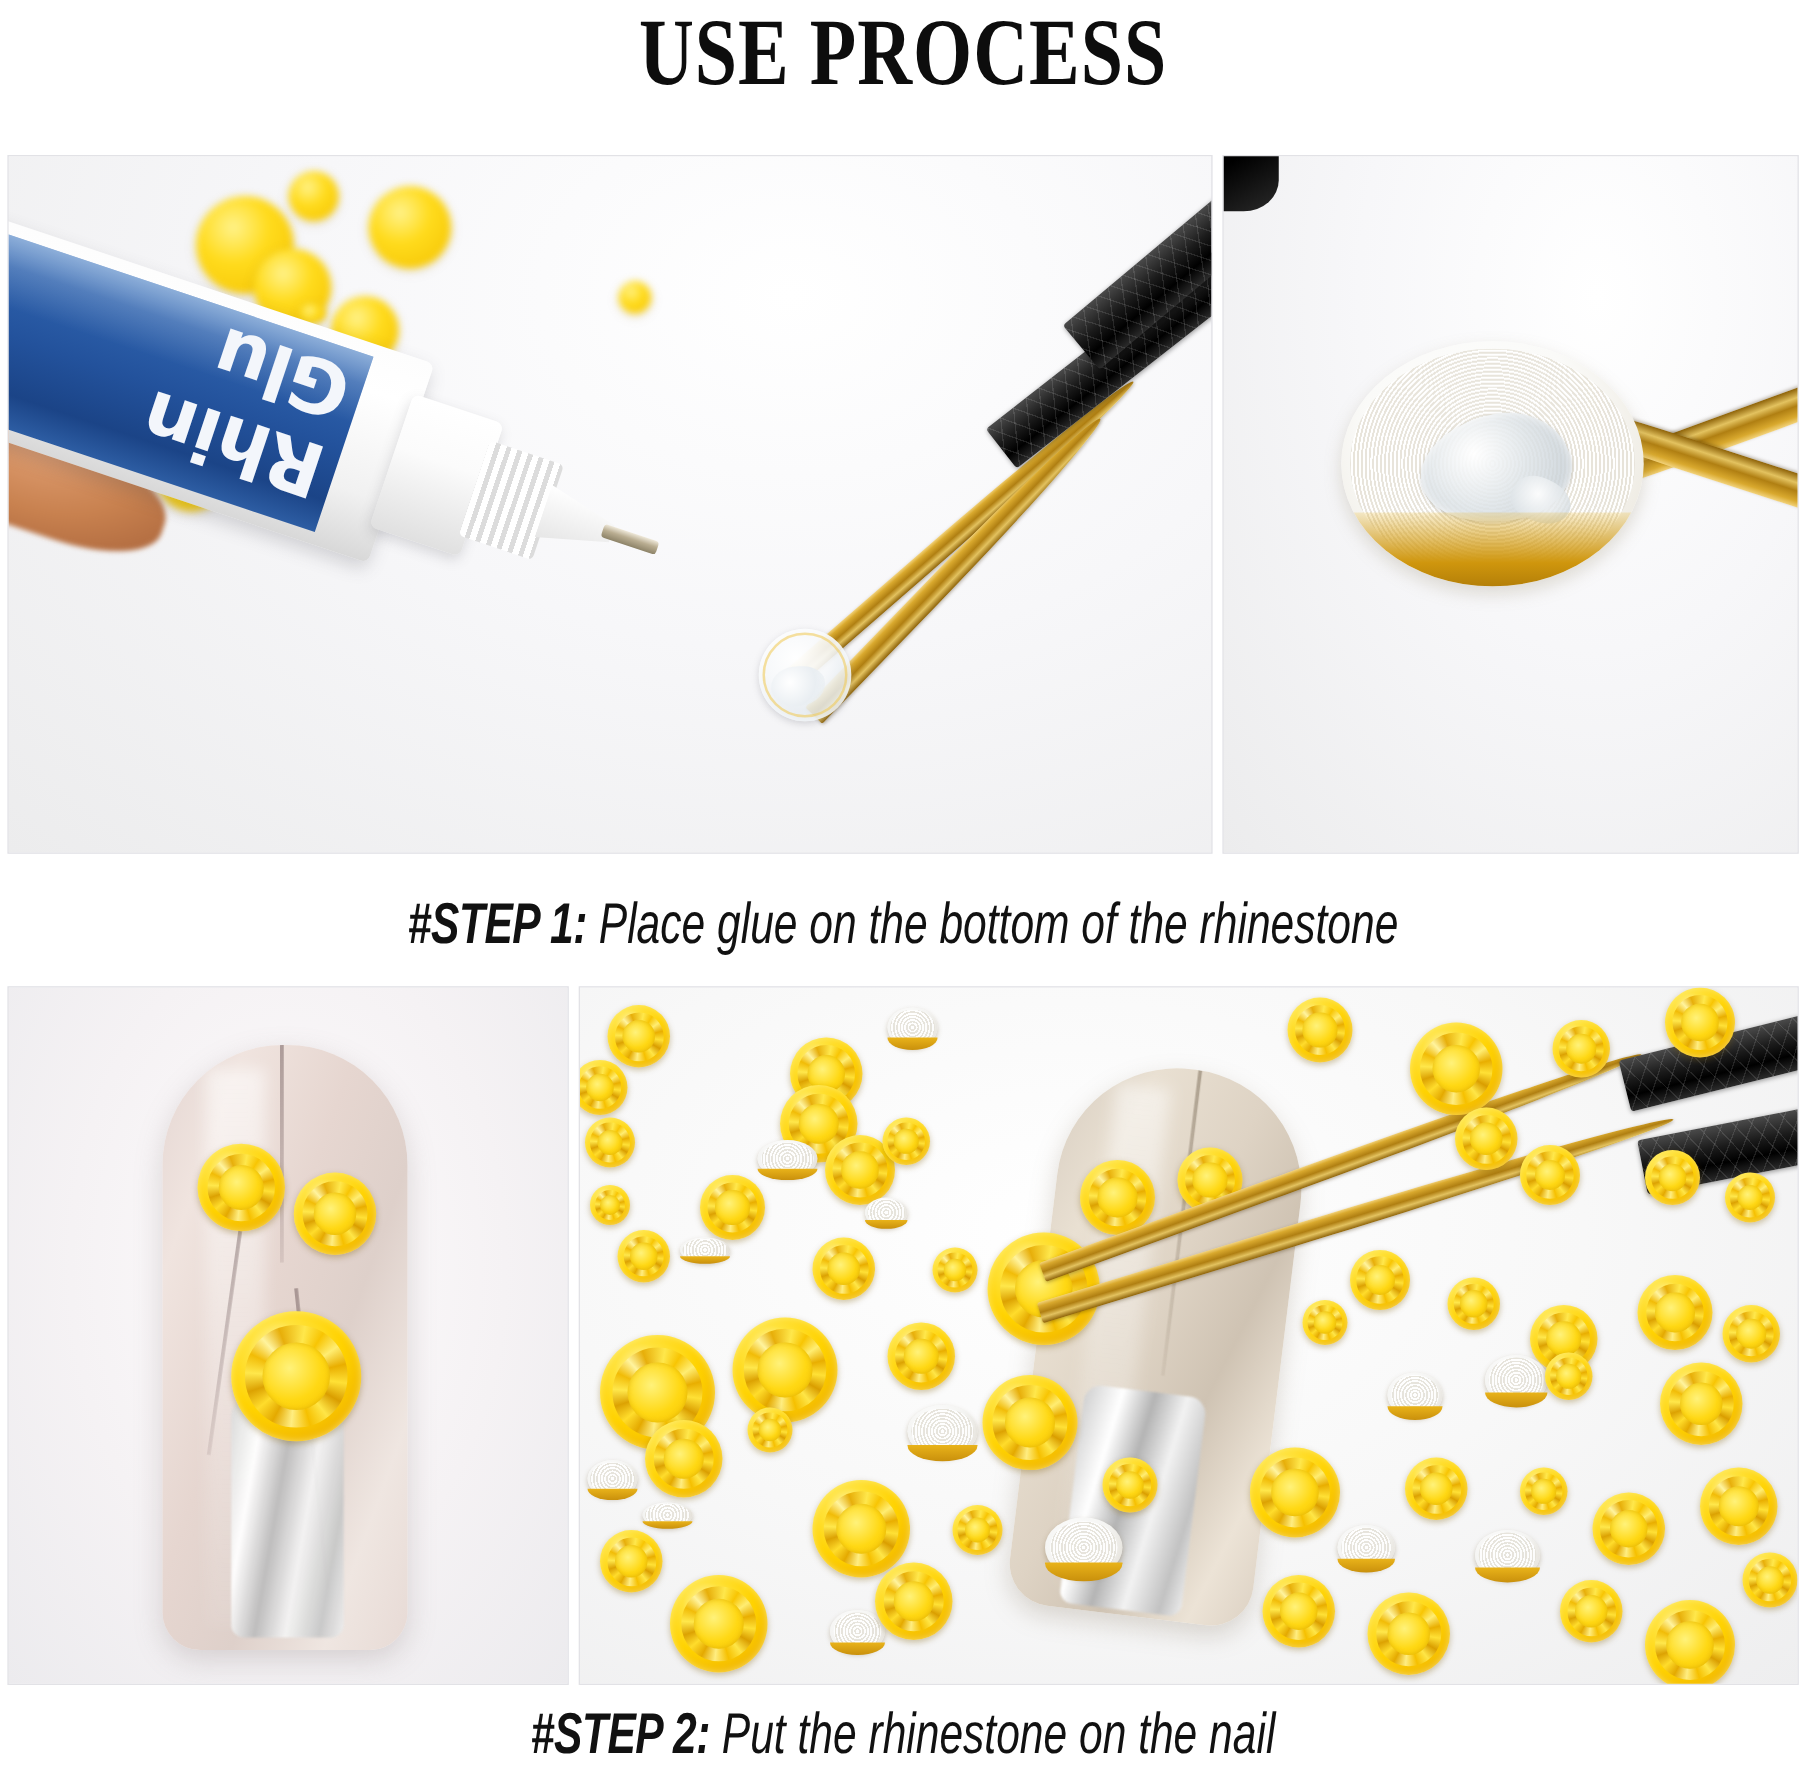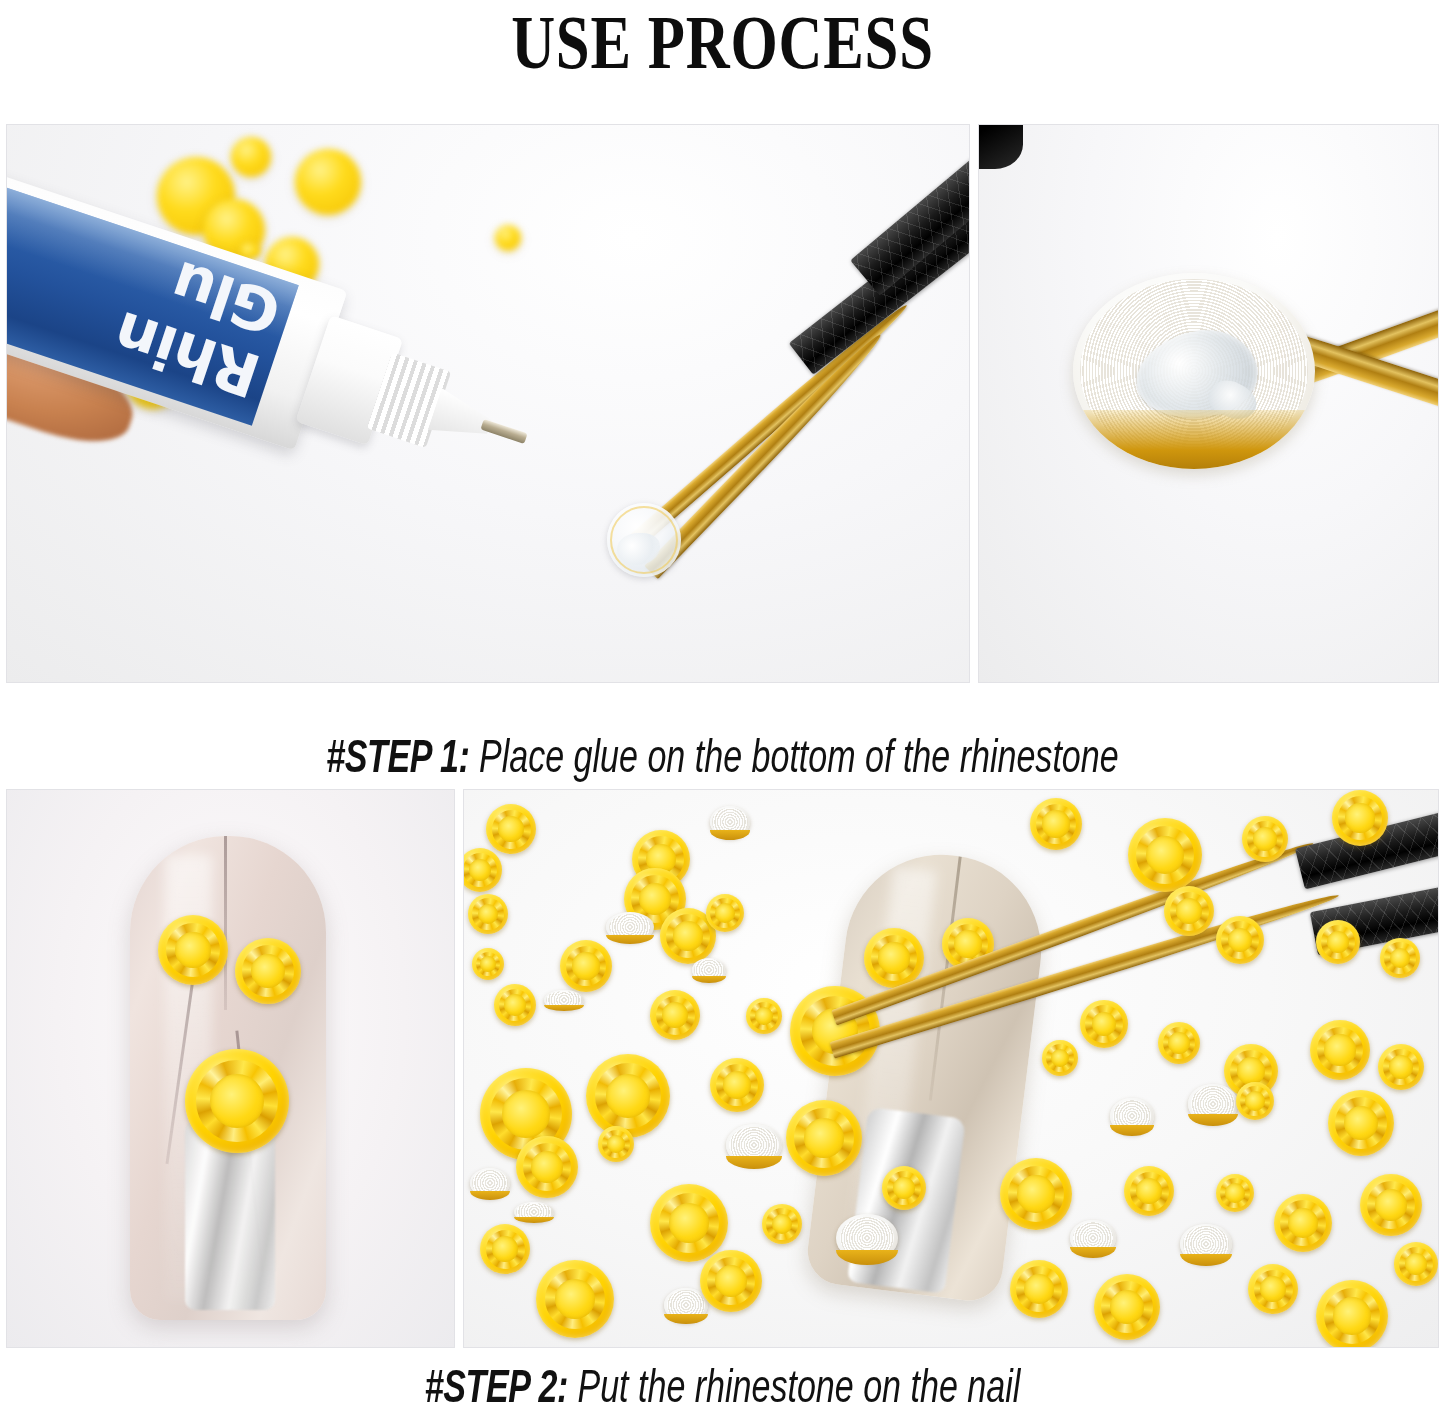--- a/index.html
+++ b/index.html
@@ -56,21 +56,21 @@
     position: absolute;
     width: 1445px;
     text-align: center;
     white-space: nowrap;
     color: #111;
     font-family: "Liberation Sans", sans-serif;
     font-style: italic;
     font-size: 46px;
     line-height: 56px;
   }
-  #caption-1 { left: 0; top: 728px; }
+  #caption-1 { left: 0; top: 710px; }
   #caption-2 { left: 0; top: 1358px; }
   .caption .cap-inner {
     display: inline-block;
     transform: scaleX(0.74);
     transform-origin: 50% 50%;
   }
   .caption .step-label {
     font-weight: bold;
     letter-spacing: -0.5px;
   }

